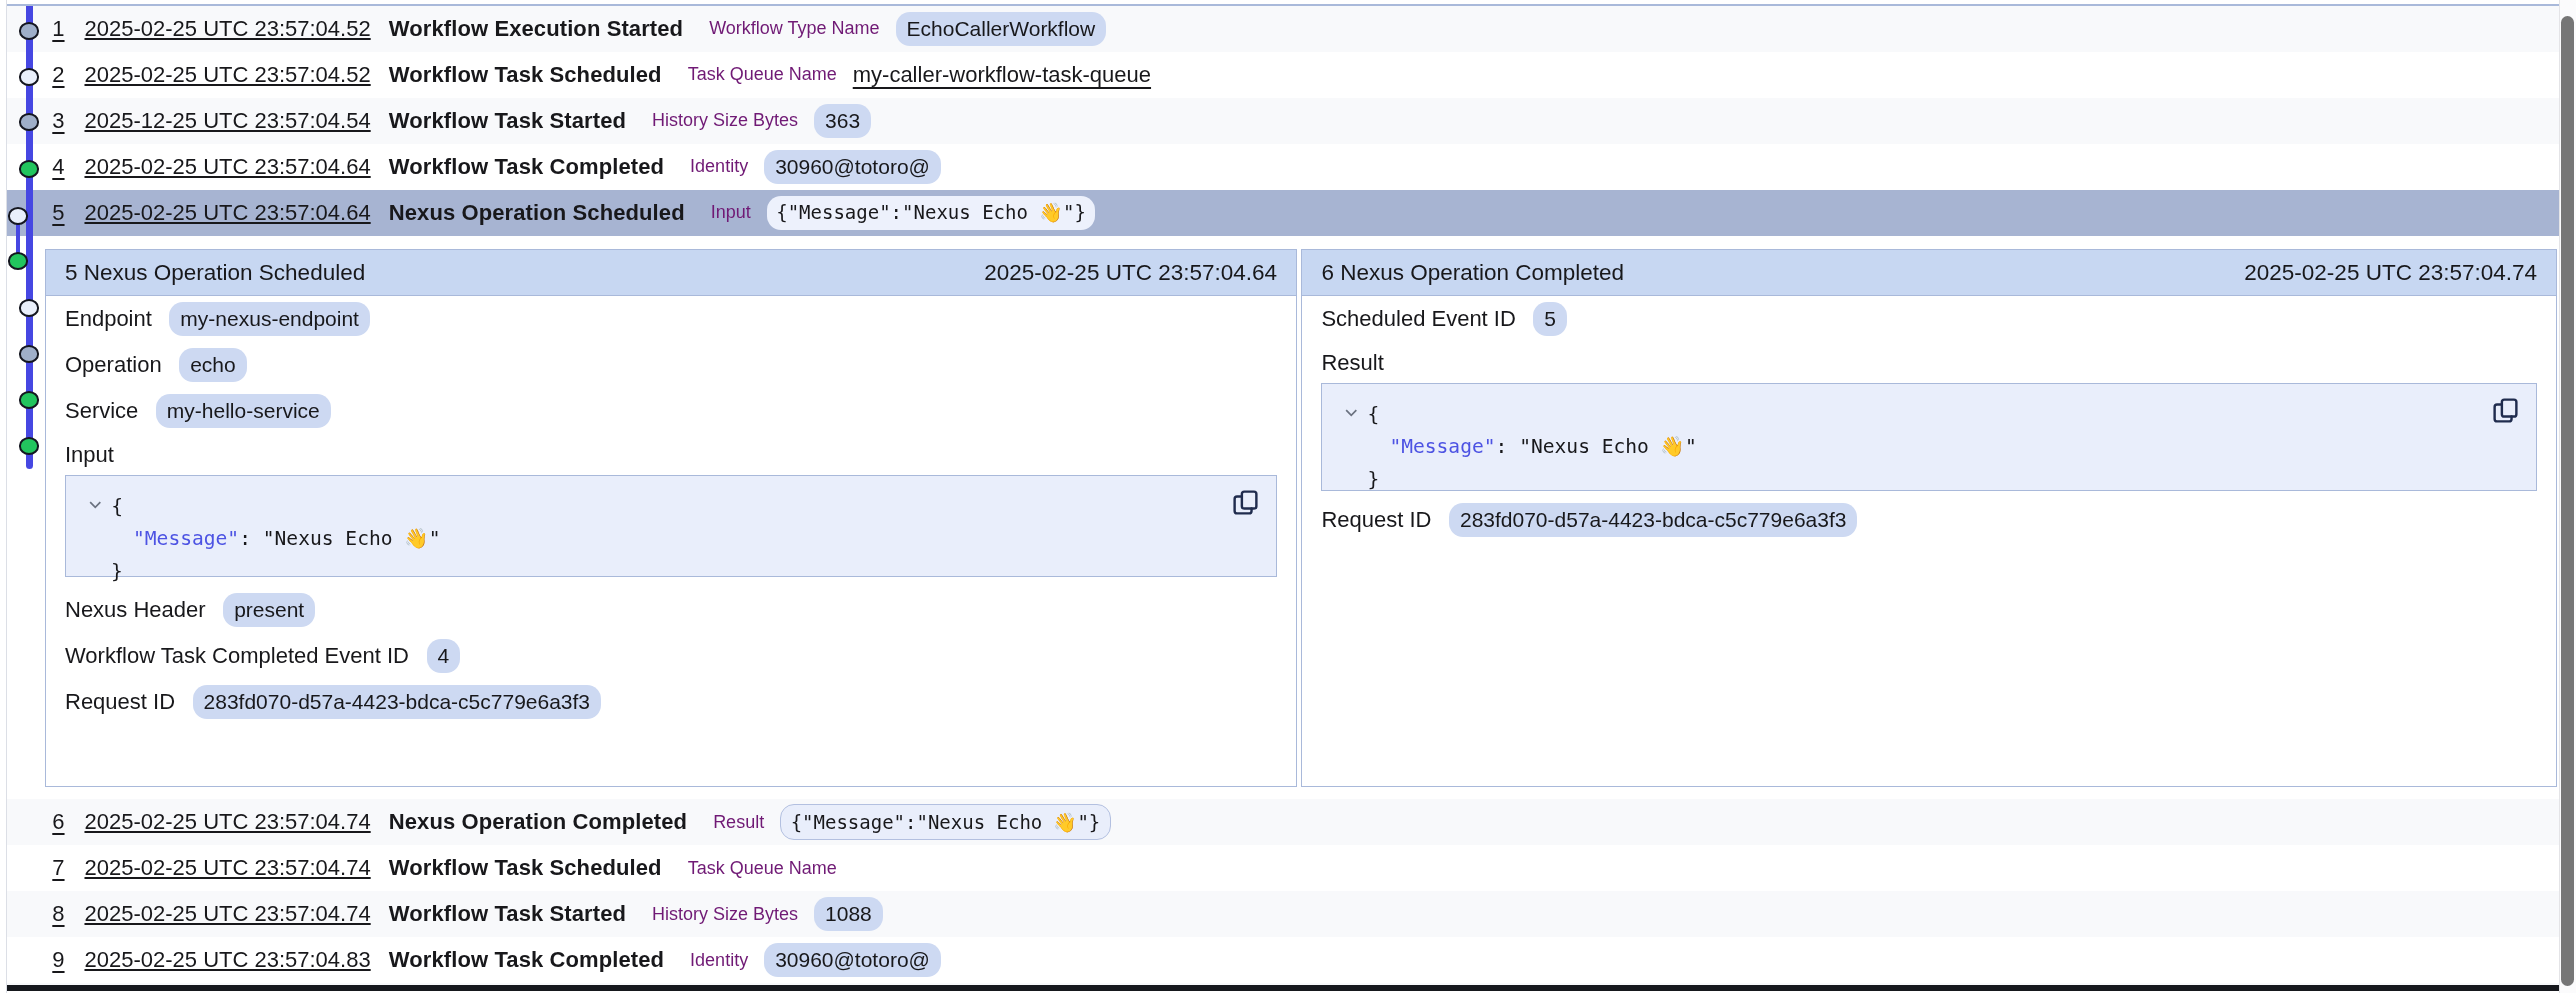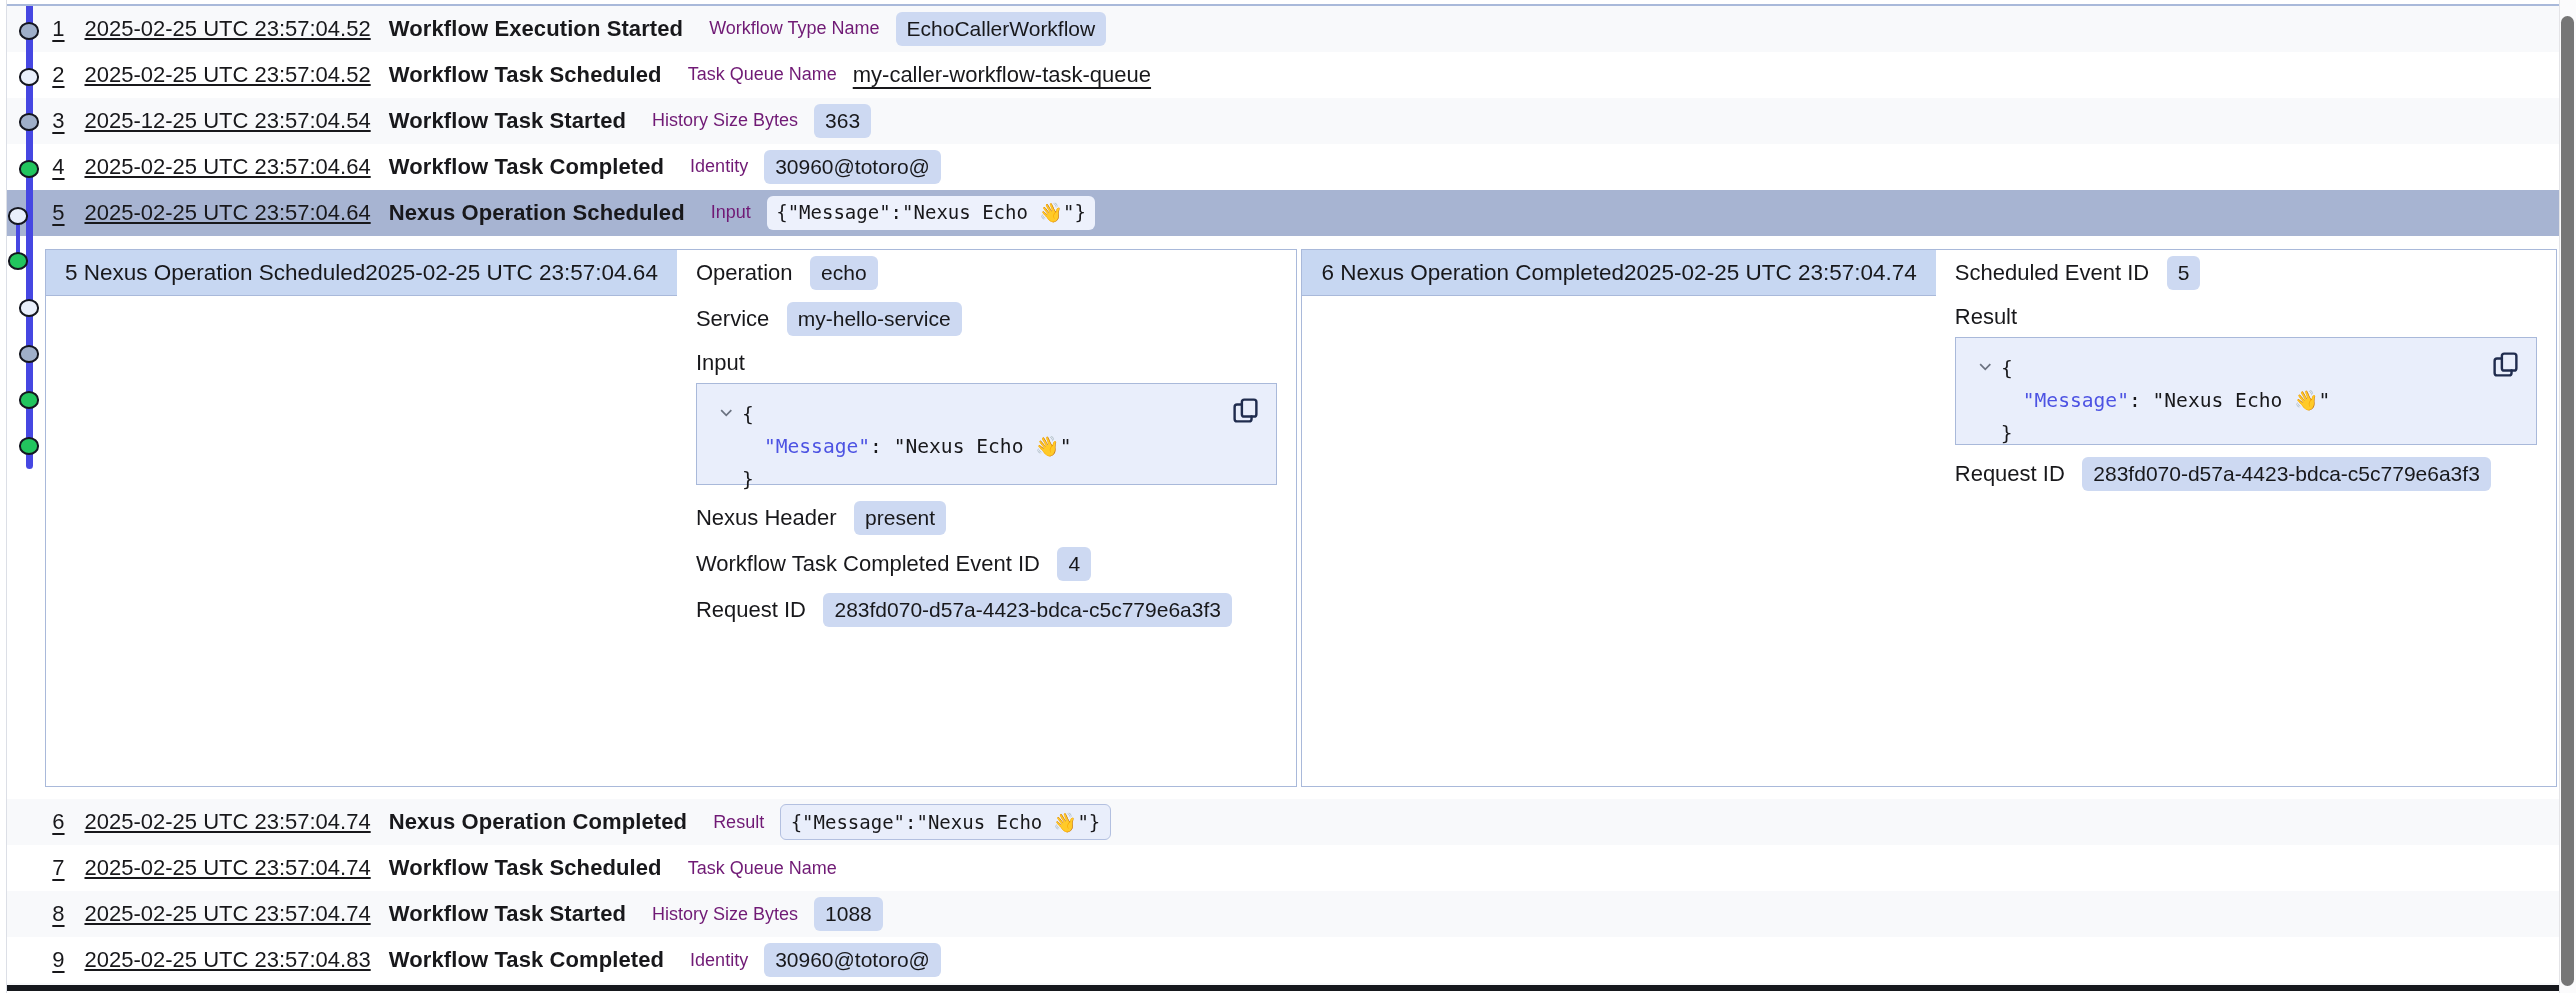--- a/index.html
+++ b/index.html
@@ -19,39 +19,39 @@
   .list1{position:absolute;left:7.3px;top:5.8px;right:17.5px;}
   .list2{position:absolute;left:7.3px;top:799px;right:17.5px;}
   .row{height:46px;display:flex;align-items:center;white-space:nowrap;}
   .row.odd{background:#f8f9fb;}
   .row.sel{background:#a7b4d2;}
   .row .num{margin-left:45px;width:22px;flex:0 0 auto;font-size:22px;text-decoration:underline;text-underline-offset:4.4px;text-decoration-thickness:1.8px;color:#18181b;}
   .row .time{margin-left:10.2px;width:297px;flex:0 0 auto;font-size:22px;text-decoration:underline;}
   .row .name{margin-left:7.3px;font-size:22px;font-weight:700;letter-spacing:0.1px;}
   .row .alabel{margin-left:26px;font-size:18px;color:#701a75;}
   .row .aval{margin-left:16px;}
-  .badge{display:inline-block;background:#cdd9f2;border-radius:6px;padding:5.1px 11px;font-size:21px;color:#18181b;}
+  .badge{display:inline-block;background:#cdd9f2;border-radius:14px;padding:5.1px 11px;font-size:21px;color:#18181b;}
   .badge.mono{font-family:"DejaVu Sans Mono",monospace;font-size:19px;background:#edf1fc;padding:5.8px 9.5px;}
   .badge.mono.bordered{background:#e9eefb;border:1.5px solid #b3c0e0;}
   .qlink{font-size:22px;color:#18181b;text-decoration:underline;text-underline-offset:5.1px;text-decoration-thickness:1.8px;}
   .sliver{height:1.5px;background:#f8f9fb;}
 
   
   .tl-line{position:absolute;left:26px;top:5.8px;width:6.5px;height:463px;background:#4647e2;border-radius:0 0 3.6px 3.6px;}
   .tl-branch{position:absolute;left:16px;top:215px;width:4.4px;height:46px;background:#4647e2;}
   .tl-stub{position:absolute;left:22px;top:213px;width:7.3px;height:4.4px;background:#4647e2;}
   .mk{position:absolute;width:20.4px;height:17.5px;border:2.2px solid #14161f;border-radius:50%;box-sizing:border-box;background:#e9effb;}
   .mk1{left:19px;top:22px;}  .mk2{left:19px;top:68px;}  .mk3{left:19px;top:113px;}
   .mk4{left:19px;top:160px;} .mk5{left:8px;top:207px;} .mk6{left:8px;top:252px;}
   .mk7{left:19px;top:299px;} .mk8{left:19px;top:345px;} .mk9{left:19px;top:391px;}
   .mk10{left:19px;top:437px;}
 
   
   .panels{position:absolute;left:45px;top:249px;right:19px;height:538px;display:flex;gap:4.4px;}
-  .card{border:1.5px solid #a9b9da;background:#fff;box-sizing:border-box;display:flex;flex-direction:row;overflow:hidden;}
+  .card{border:1.5px solid #a9b9da;background:#fff;box-sizing:border-box;display:flex;flex-direction:column;overflow:hidden;}
   .card.left{width:1252px;flex:0 0 auto;}
   .card.right{flex:1 1 auto;}
   .card-header{height:45px;flex:0 0 auto;background:#c7d7f2;display:flex;align-items:center;justify-content:space-between;padding:0 19px;font-size:22.5px;border-bottom:0.7px solid #a9b9da;}
   .card-body{padding:0 19px;flex:1 1 auto;}
   .frow{height:46px;display:flex;align-items:center;white-space:nowrap;}
   .frow .flabel{font-size:22px;margin-right:17.5px;}
   .lblrow{height:41px;display:flex;align-items:center;font-size:22px;}
   .codeblock{position:relative;background:#e9eefb;border:1.5px solid #a9b9da;box-sizing:border-box;font-family:"DejaVu Sans Mono",monospace;font-size:19.6px;padding:11.6px 0 0 22px;color:#18181b;}
   .codeblock.h-left{height:102px;}
   .codeblock.h-right{height:108px;}
@@ -127,20 +127,24 @@
 
   <div class="panels">
 
     <div class="card left">
       <div class="card-header">
         <span>5 Nexus Operation Scheduled</span>
         <span>2025-02-25 UTC 23:57:04.64</span>
       </div>
       <div class="card-body">
         <div class="frow">
+          <span class="flabel">Endpoint</span>
+          <span class="badge">my-nexus-endpoint</span>
+        </div>
+        <div class="frow">
           <span class="flabel">Operation</span>
           <span class="badge">echo</span>
         </div>
         <div class="frow">
           <span class="flabel">Service</span>
           <span class="badge">my-hello-service</span>
         </div>
         <div class="lblrow">Input</div>
         <div class="codeblock h-left">
           <div class="cb-line">

